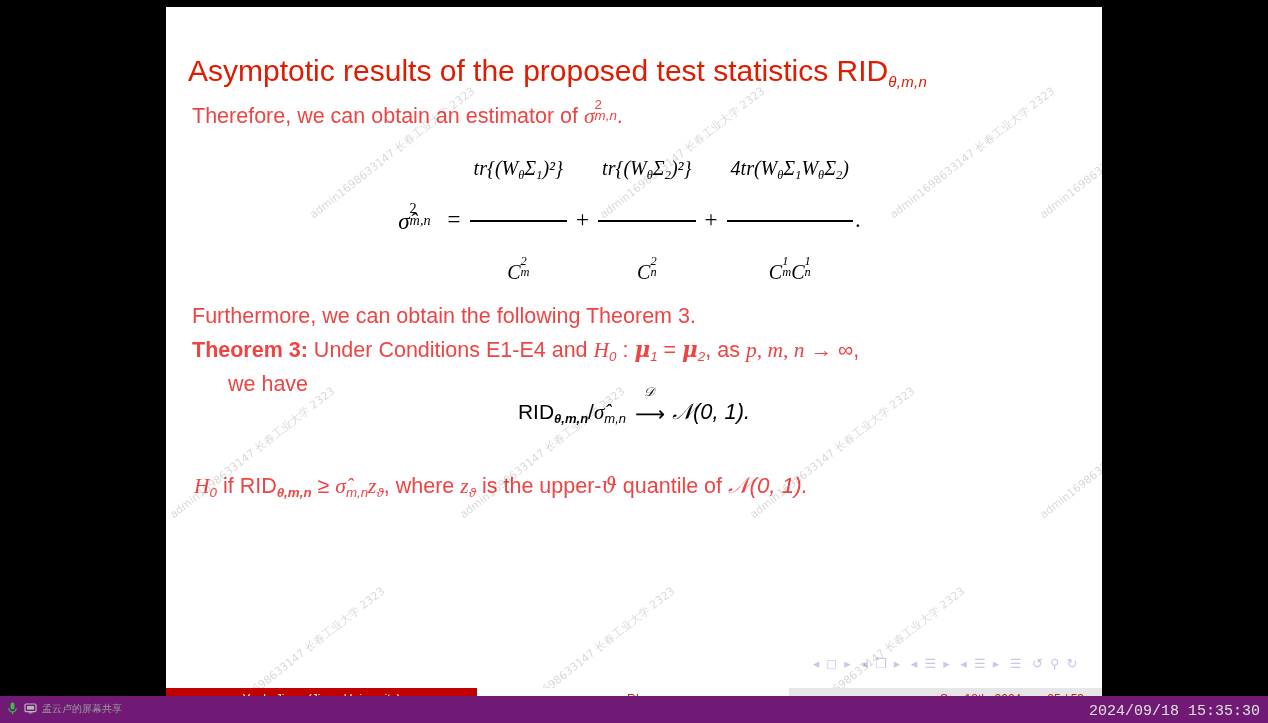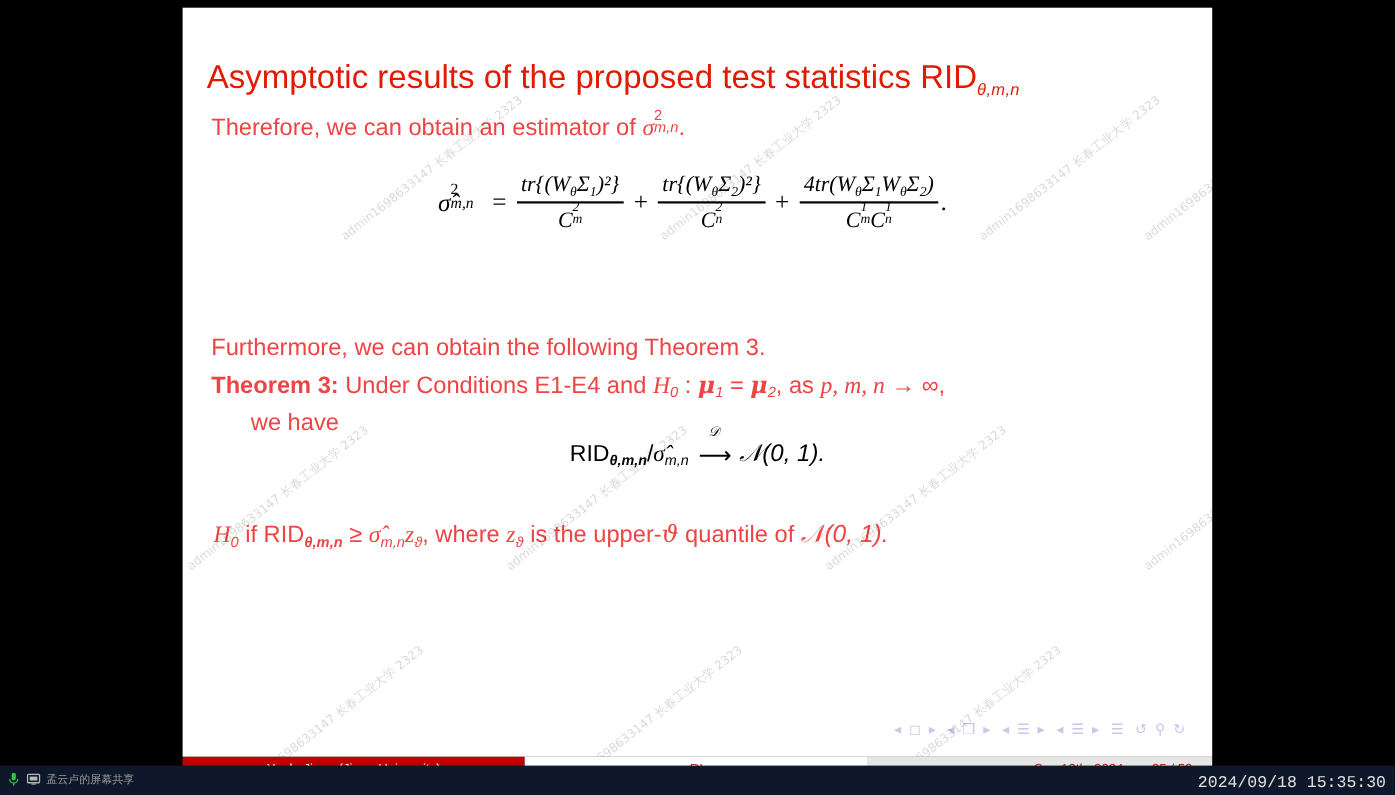--- a/index.html
+++ b/index.html
@@ -52,21 +52,21 @@
   .subsup .sb{display:block;font-size:.62em;line-height:.82em;font-style:italic;position:relative;top:-.2em;}
 
   
   .eq-main{
     position:absolute;top:150px;left:0;width:936px;
     display:flex;align-items:center;justify-content:center;
     font-family:"Liberation Serif",serif;color:#000;
   }
   .eq-main .lhs{font-size:23px;margin-right:8px;}
   .op{font-size:23px;margin:0 9px;}
-  .frac{display:inline-flex;flex-direction:column;align-items:center;vertical-align:middle;}
+  .frac{display:inline-flex;flex-direction:column;align-items:center;vertical-align:middle;gap:36px;}
   .frac .num{font-size:20px;font-style:italic;padding:0 4px 1px;white-space:nowrap;}
   .frac .bar{height:1.6px;background:#000;width:100%;}
   .frac .den{font-size:20px;font-style:italic;padding:2px 4px 0;white-space:nowrap;}
 
   
   .eq-conv{
     position:absolute;top:392px;left:0;width:936px;text-align:center;
     font-size:21px;color:#000;
   }
   .arrowbox{display:inline-block;position:relative;margin:0 9px;vertical-align:-2px;}
@@ -95,21 +95,21 @@
   .f-right .date{margin-right:26px;}
 
   
   .wm{
     position:absolute;color:rgba(0,0,0,.16);font-size:11px;white-space:nowrap;
     transform-origin:left bottom;transform:rotate(-38deg);
     pointer-events:none;font-family:"DejaVu Sans",sans-serif;
   }
 
   
-  .taskbar{position:absolute;left:0;bottom:0;width:1268px;height:27px;background:#0f172a;}
+  .taskbar{position:absolute;left:0;bottom:0;width:1268px;height:27px;background:#701a75;}
   .tb-left{position:absolute;left:6px;top:5px;display:flex;align-items:center;gap:5px;}
   .tb-icon{width:13px;height:15px;display:inline-block;}
   .tb-text{color:#9b9b9b;font-size:10px;font-family:"DejaVu Sans",sans-serif;white-space:nowrap;}
   .tb-time{position:absolute;right:8px;top:7px;color:#e0e0e0;font-size:15px;
            font-family:Liberation Mono, monospace;white-space:nowrap;}
 </style>
 </head>
 <body>
 
 <div id="root">

